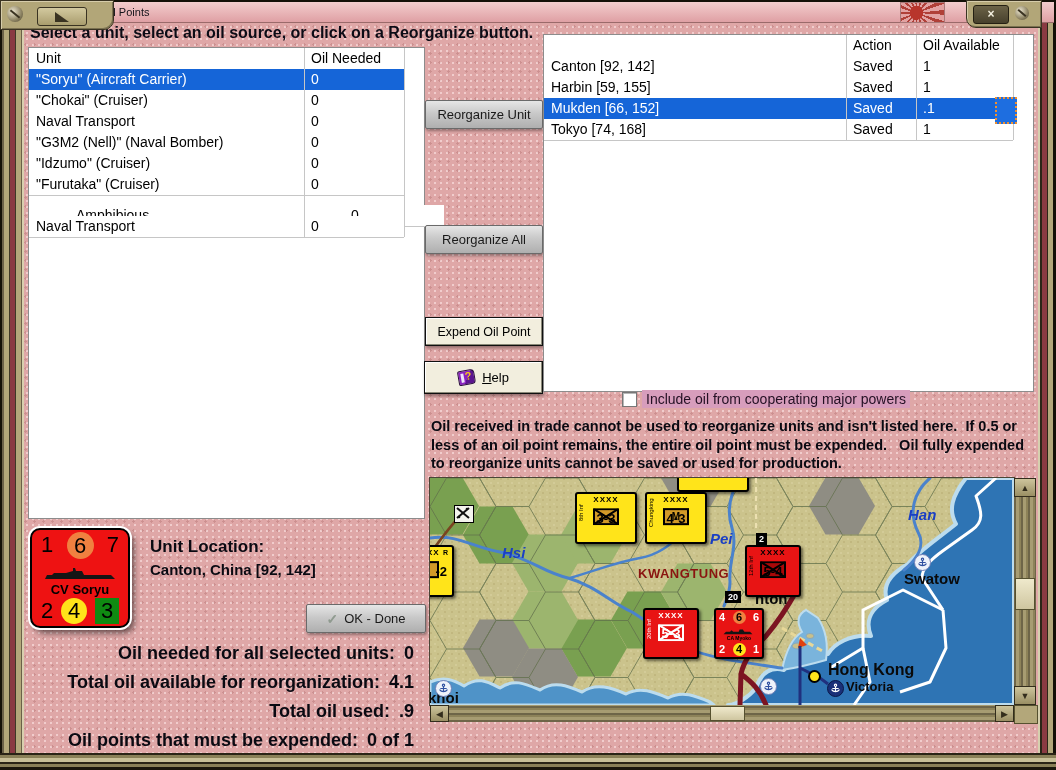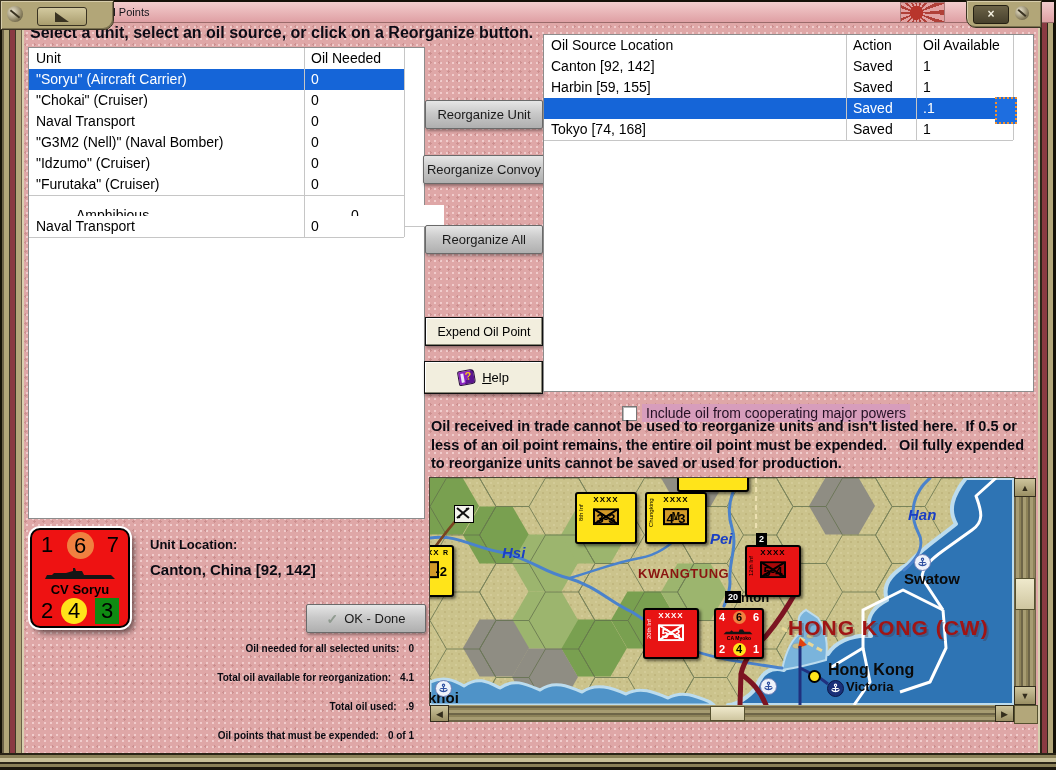--- a/index.html
+++ b/index.html
@@ -50,23 +50,23 @@
   .book{position:relative;width:15px;height:13px;margin-right:7px;background:linear-gradient(120deg,#8a22c0 55%,#5c1490 55%);border:1px solid #2a0a40;border-radius:2px 4px 4px 2px;transform:rotate(-10deg);}
   .book::after{content:"";position:absolute;left:2px;top:2px;bottom:2px;width:3px;background:#ece4f8;}
   .book .qm{position:absolute;left:6px;top:-1px;color:#f2c21e;font-size:11px;font-weight:bold;}
   .uline{text-decoration:underline;}
   
   .cbrow{display:flex;align-items:center;}
   .cb{width:13px;height:13px;background:#fff;border:1px solid #777;box-shadow:inset 1px 1px 0 #b8b8b8;margin-right:5px;flex:none;}
   .cblabel{font-size:14px;color:#241024;background:#d79dbc;padding:1px 4px;white-space:nowrap;}
   
   .note{left:431px;top:417px;width:606px;font-size:14.5px;font-weight:bold;color:#0a0a12;line-height:18.5px;white-space:pre-wrap;}
-  .statline{position:absolute;left:14px;width:400px;text-align:right;font-size:10px;font-weight:bold;color:#0a0a12;white-space:nowrap;}
+  .statline{position:absolute;left:14px;width:400px;text-align:right;font-size:18px;font-weight:bold;color:#0a0a12;white-space:nowrap;}
   .statline .val{margin-left:9px;}
-  .loc-label{left:150px;top:537px;font-size:13px;font-weight:bold;color:#0a0a12;}
+  .loc-label{left:150px;top:537px;font-size:17px;font-weight:bold;color:#0a0a12;}
   .loc-value{left:150px;top:561px;font-size:15px;font-weight:bold;color:#0a0a12;}
   
   #soryu{left:30px;top:528px;width:96px;height:96px;background:#ee1212;border:2px solid #000;border-radius:10px;box-shadow:0 0 0 2px #fff,4px 5px 6px rgba(0,0,0,.55);}
   .crow{position:absolute;left:0;right:0;display:flex;justify-content:space-between;padding:0 9px;font-size:22px;color:#000;}
   .crow span{display:inline-block;text-align:center;}
   .circ-o{background:#f08040;border-radius:50%;width:27px;height:27px;line-height:27px;}
   .circ-y{background:#ffe41a;border-radius:50%;width:26px;height:26px;line-height:26px;}
   .sq-g{background:#0f8a12;width:24px;height:26px;line-height:26px;}
   .cname{position:absolute;left:0;right:0;text-align:center;font-size:13px;font-weight:bold;color:#000;}
   
@@ -165,68 +165,65 @@
       <span class="cell" style="left:0;width:268px;">Naval Transport</span>
       <span class="cell" style="left:275px;width:100px;">0</span>
     </div>
     <div class="vline" style="left:275px;height:189px;"></div>
     <div class="vline" style="left:375px;height:189px;"></div>
   </div>
 
   <div class="abs btn-gray" style="left:425px;top:100px;width:116px;height:27px;">
     <span>Reorganize Unit</span>
   </div>
-  <div class="abs btn-gray" style="left:423px;top:155px;width:120px;height:27px;">
-    <span>Reorganize Convoy</span>
-  </div>
   <div class="abs btn-gray" style="left:425px;top:225px;width:116px;height:27px;">
     <span>Reorganize All</span>
   </div>
   <div class="abs btn-classic" style="left:425px;top:317px;width:116px;height:27px;font-size:12.5px;">
     <span>Expend Oil Point</span>
   </div>
   <div class="abs btn-classic" style="left:424px;top:361px;width:117px;height:31px;">
     <span class="book">
         <span class="qm">?</span>
       </span>
     <span><span class="uline">H</span><span>elp</span></span>
   </div>
 
   <div class="abs panel" style="left:543px;top:34px;width:489px;height:356px;">
     <div class="trow hdr" style="top:0;width:469px;">
-      <span class="cell" style="left:0;width:295px;">Oil Source Location</span>
       <span class="cell" style="left:302px;width:63px;">Action</span>
       <span class="cell" style="left:372px;width:90px;">Oil Available</span>
     </div>
     <div class="trow" style="top:21px;width:469px;">
       <span class="cell" style="left:0;width:295px;">Canton [92, 142]</span>
       <span class="cell" style="left:302px;width:63px;">Saved</span>
       <span class="cell" style="left:372px;width:90px;">1</span>
     </div>
     <div class="trow" style="top:42px;width:469px;">
       <span class="cell" style="left:0;width:295px;">Harbin [59, 155]</span>
       <span class="cell" style="left:302px;width:63px;">Saved</span>
       <span class="cell" style="left:372px;width:90px;">1</span>
     </div>
     <div class="trow sel" style="top:63px;width:469px;">
+      <span class="cell" style="left:0;width:295px;">Mukden [66, 152]</span>
       <span class="cell" style="left:302px;width:63px;">Saved</span>
       <span class="cell" style="left:372px;width:90px;">.1</span>
     </div>
     <div class="trow" style="top:84px;width:469px;">
       <span class="cell" style="left:0;width:295px;">Tokyo [74, 168]</span>
       <span class="cell" style="left:302px;width:63px;">Saved</span>
       <span class="cell" style="left:372px;width:90px;">1</span>
     </div>
     <div class="vline" style="left:302px;height:105px;"></div>
     <div class="vline" style="left:372px;height:105px;"></div>
     <div class="vline" style="left:469px;height:105px;"></div>
     <div class="abs artifact"></div>
   </div>
 
-  <div class="abs cbrow" style="left:622px;top:404px;">
+  <div class="abs cbrow" style="left:622px;top:390px;">
     <span class="cb"></span>
     <span class="cblabel">Include oil from cooperating major powers</span>
   </div>
 
   <div class="abs note">Oil received in trade cannot be used to reorganize units and isn't listed here.  If 0.5 or less of an oil point remains, the entire oil point must be expended.   Oil fully expended to reorganize units cannot be saved or used for production.</div>
 
   <div class="abs" id="soryu">
     <div class="crow" style="top:2px;">
       <span>1</span>
       <span class="circ-o">6</span>
@@ -326,26 +323,25 @@
       <path d="M370,168 L370,227 M370,190 L390,200 L398,206" fill="none" stroke="#20307e" stroke-width="3"></path>
 
       <path d="M367,112 C356,132 346,146 336,158 C322,172 314,182 311,196 L310,227 M311,196 C322,204 330,212 336,227" fill="none" stroke="#7c1422" stroke-width="5" stroke-linecap="round"></path>
     </svg>
 
     
     <div class="mlabel riverlbl" style="left:72px;top:66px;">Hsi</div>
     <div class="mlabel riverlbl" style="left:280px;top:26px;margin-top:26px;">Pei</div>
     <div class="mlabel riverlbl" style="left:478px;top:28px;">Han</div>
     <div class="mlabel region" style="left:208px;top:88px;">KWANGTUNG</div>
-    <div class="mlabel bigregion" style="left:358px;top:138px;">HONG KONG (CW)</div>
     <div class="mlabel city" style="left:474px;top:92px;font-size:15px;">Swatow</div>
     <div class="mlabel city" style="left:398px;top:183px;font-size:16px;">Hong Kong</div>
     <div class="mlabel city" style="left:416px;top:201px;font-size:13px;">Victoria</div>
     <div class="mlabel city" style="left:-2px;top:211px;font-size:15px;">khoi</div>
-    <div class="mlabel city" style="left:311px;top:112px;font-size:13px;">nton</div>
+    <div class="mlabel city" style="left:325px;top:112px;font-size:15px;">nton</div>
     <div class="badge" style="left:295px;top:113px;">20</div>
     <div class="badge" style="left:326px;top:55px;">2</div>
 
     
     <div class="citydot" style="left:378px;top:192px;"></div>
     <div class="port" style="left:5px;top:202px;">
       <svg width="11" height="11" viewBox="0 0 24 24">
           <g fill="none" stroke="#3050a0" stroke-width="2.5" stroke-linecap="round">
             <circle cx="12" cy="5" r="2.5"></circle>
             <path d="M12,8 V19 M6,12 H18 M4,15 C7,20 17,20 20,15"></path>

